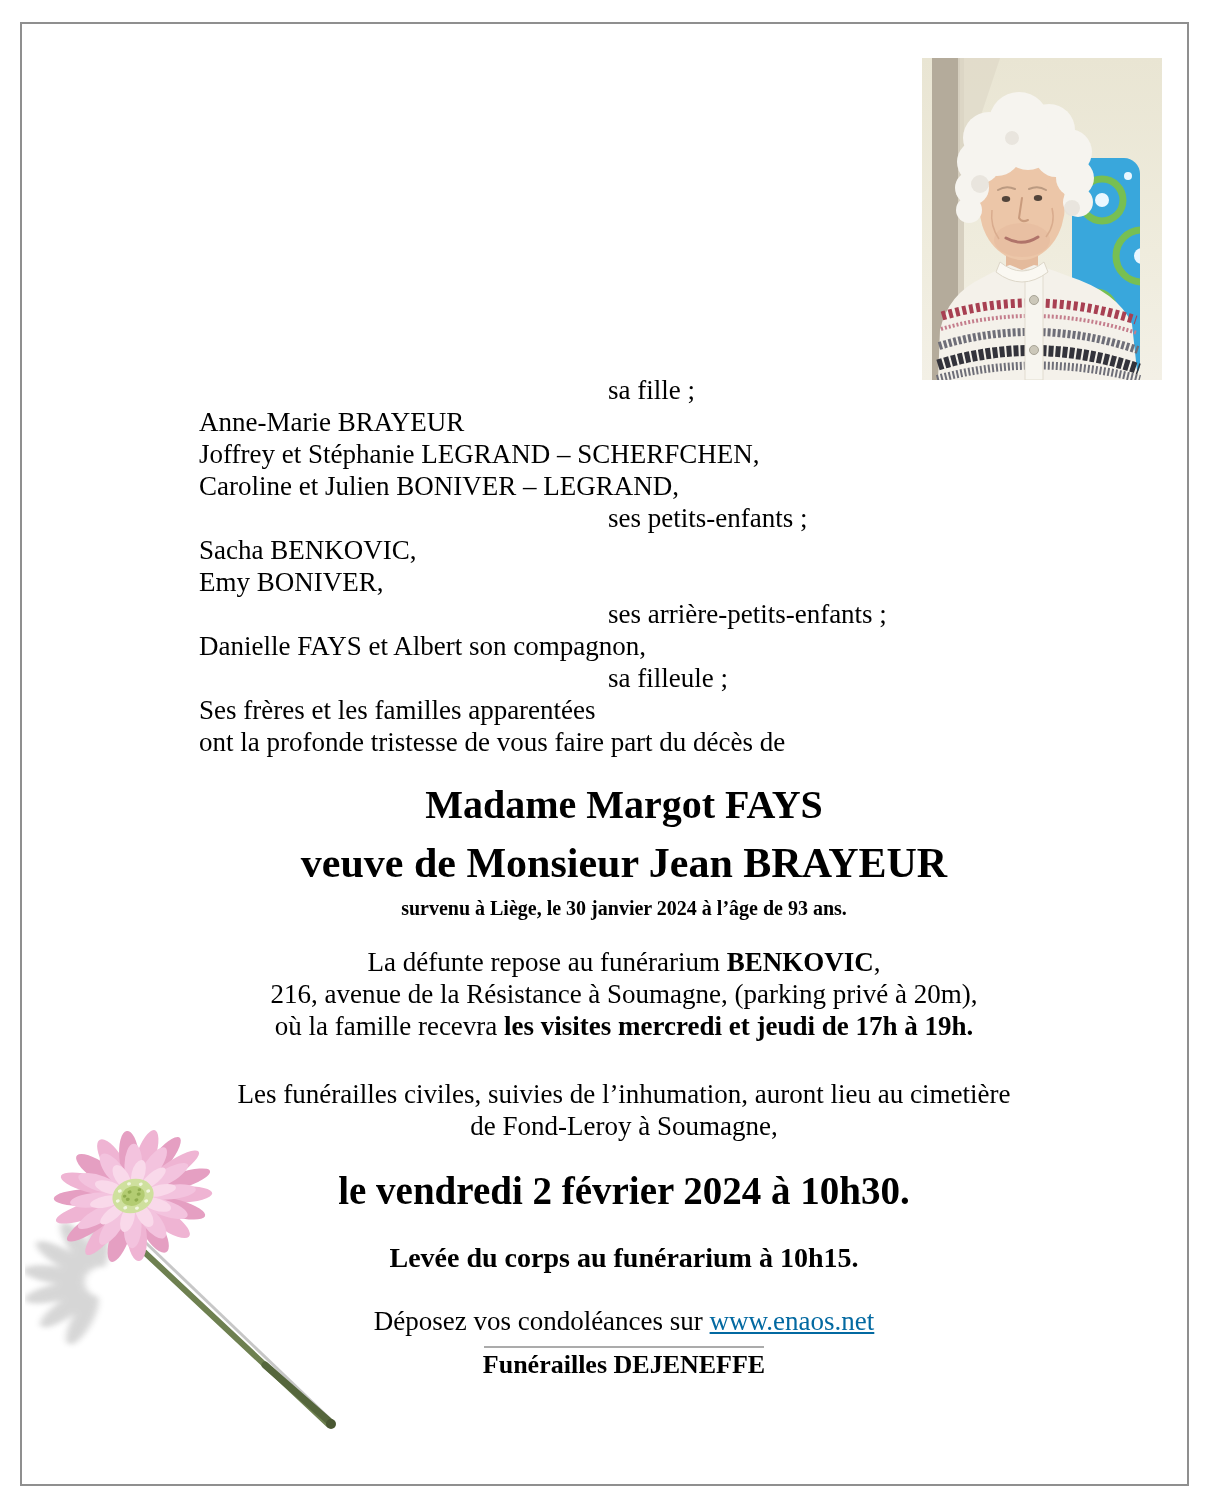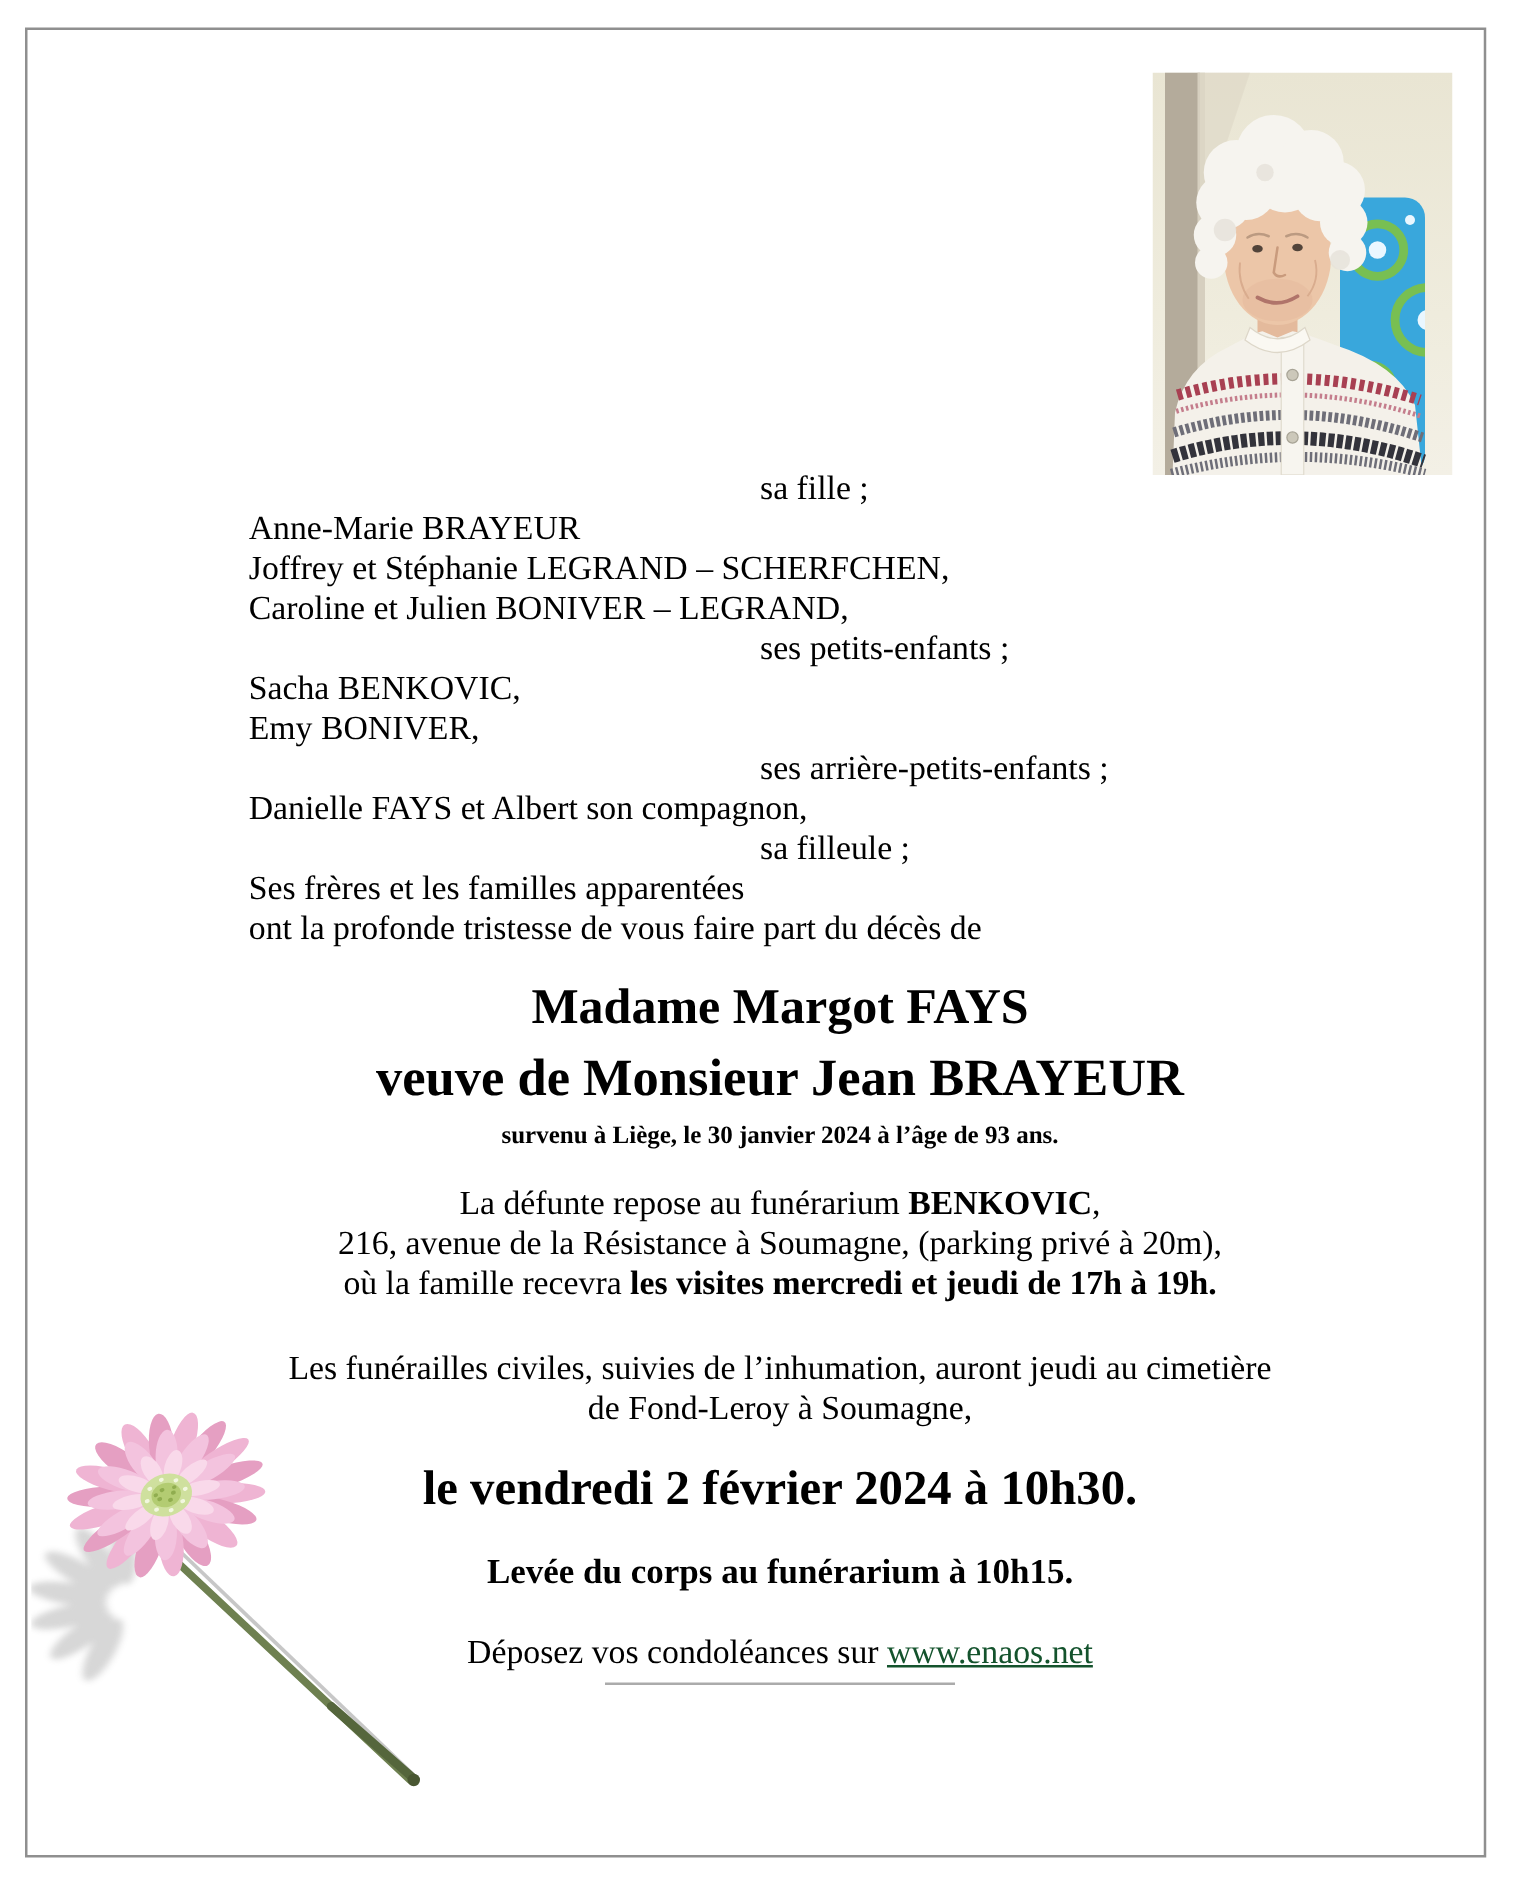--- a/index.html
+++ b/index.html
@@ -60,21 +60,21 @@
     margin: 24px 0 0;
     font-size: 39px; line-height: 50px;
     font-weight: bold; text-align: center;
   }
   .levee {
     margin: 24px 0 0;
     font-size: 28px; line-height: 36px;
     font-weight: bold; text-align: center;
   }
   .condolences { margin: 28px 0 0; line-height: 34px; text-align: center; }
-  .condolences a { color: #14532d; text-decoration: underline; cursor: pointer; text-align: right; }
+  .condolences a { color: #0369a1; text-decoration: underline; cursor: pointer; text-align: right; }
   .notice { margin: 28px 0 0; line-height: 34px; font-style: italic; text-align: center; }
   .footer { margin: 8px 0 0; text-align: center; font-size: 26px; line-height: 33px; }
   .footer-rule { width: 280px; height: 2px; background: #ababab; margin: 0 auto; }
   .company { font-weight: bold; }
   b { font-weight: bold; }
 </style>
 </head>
 <body>
 
 <div class="page-border"></div>
@@ -264,28 +264,29 @@
   <h2 class="widow">veuve de Monsieur Jean BRAYEUR</h2>
   <h3 class="death">survenu à Liège, le 30 janvier 2024 à l’âge de 93 ans.</h3>
 
   <p class="repose">
     <span><span>La défunte repose au funérarium </span><b>BENKOVIC</b><span>,</span></span><br>
     <span>216, avenue de la Résistance à Soumagne, (parking privé à 20m),</span><br>
     <span><span>où la famille recevra </span><b>les visites mercredi et jeudi de 17h à 19h.</b></span>
   </p>
 
   <p class="funeral">
-    <span>Les funérailles civiles, suivies de l’inhumation, auront jeudi au cimetière</span><br>
+    <span>Les funérailles civiles, suivies de l’inhumation, auront lieu au cimetière</span><br>
     <span>de Fond-Leroy à Soumagne,</span>
   </p>
 
   <div class="datetime">le vendredi 2 février 2024 à 10h30.</div>
   <div class="levee">Levée du corps au funérarium à 10h15.</div>
 
   <div class="condolences">
     <span>Déposez vos condoléances sur </span><a>www.enaos.net</a>
   </div>
 
 
   <div class="footer">
     <div class="footer-rule"></div>
+    <div class="company">Funérailles DEJENEFFE</div>
   </div>
 </main>
 
 </body></html>

